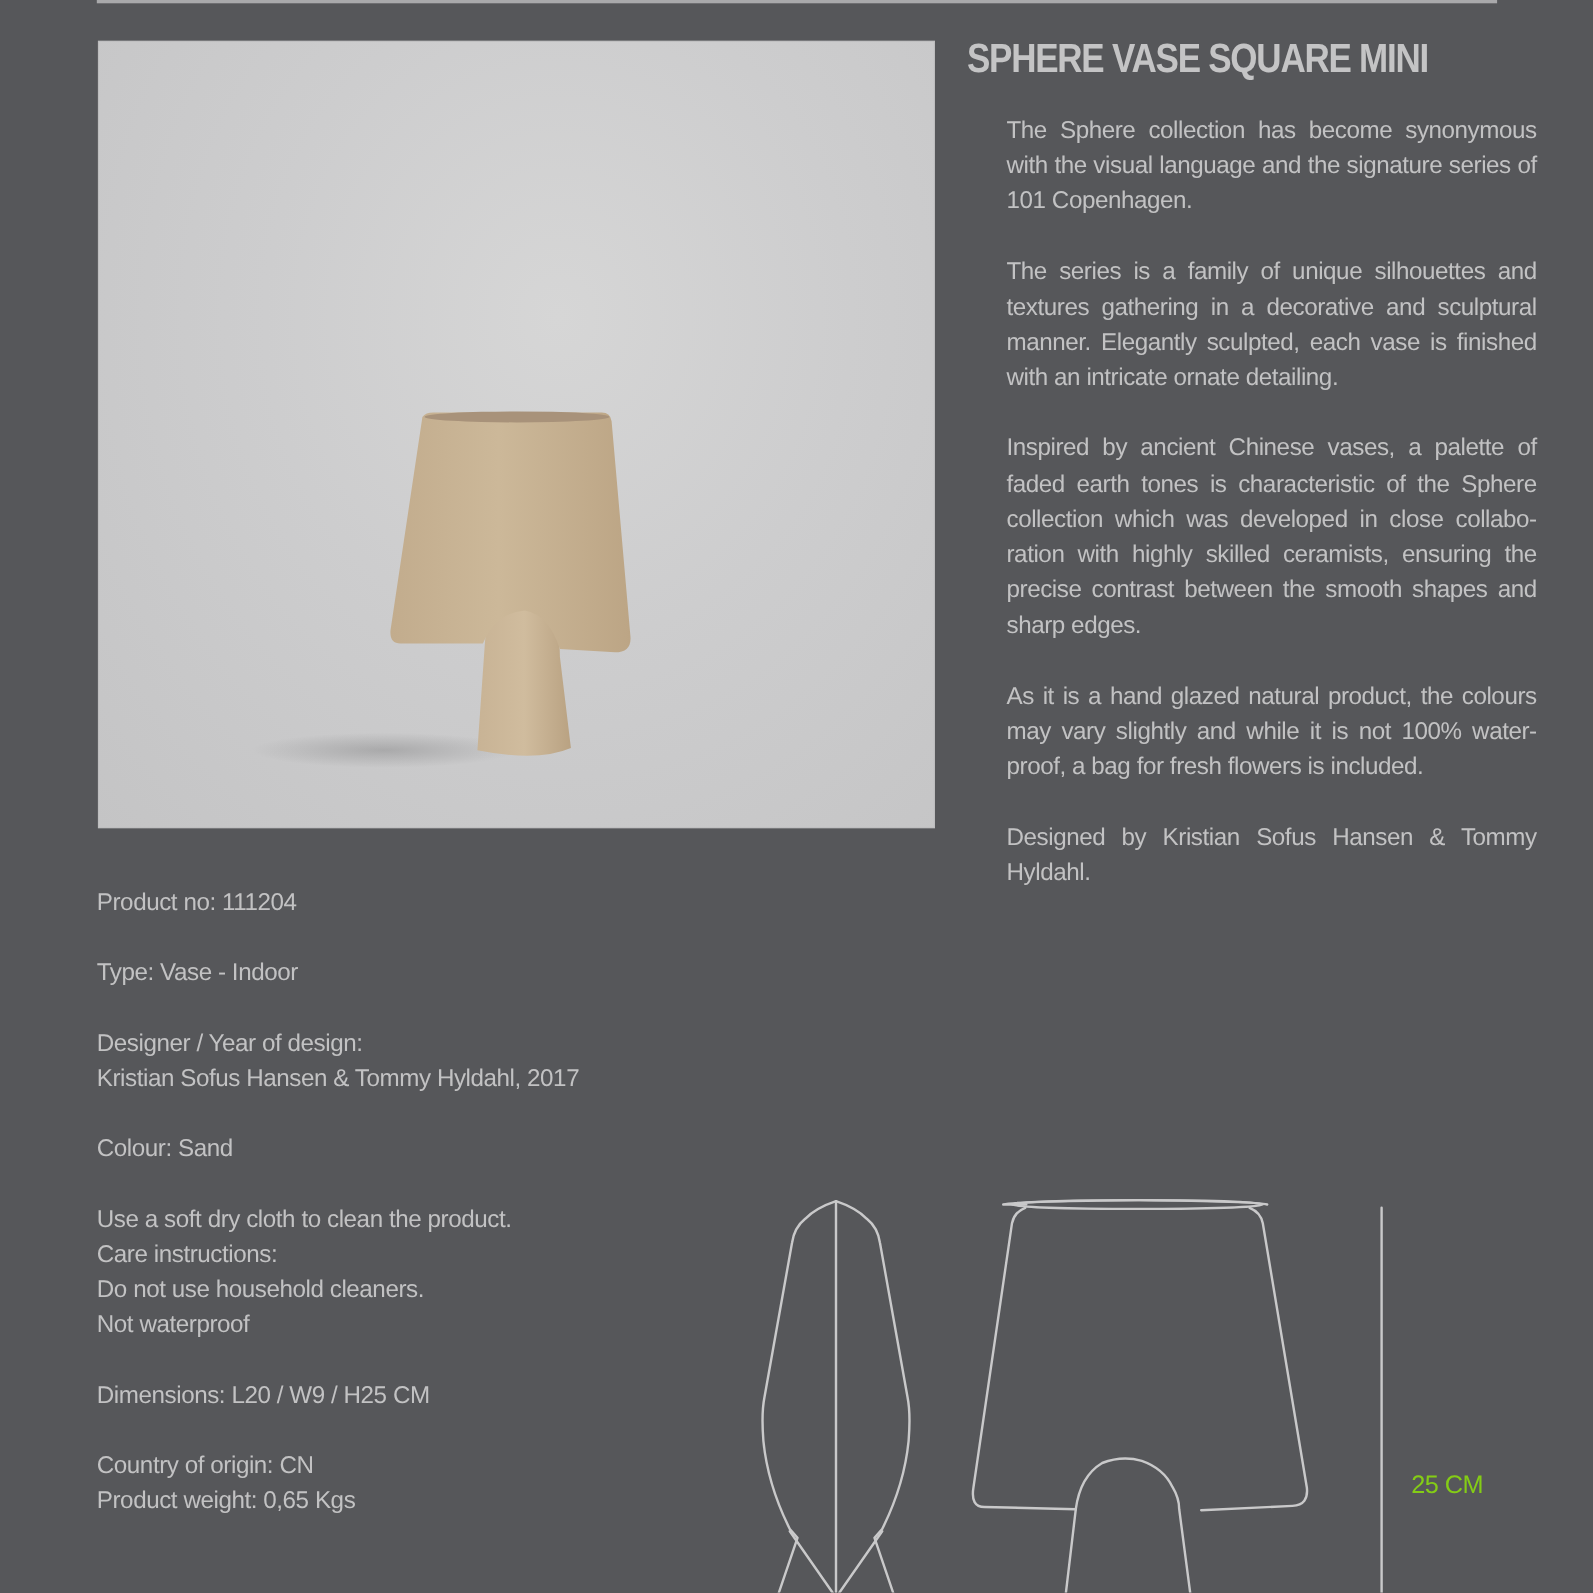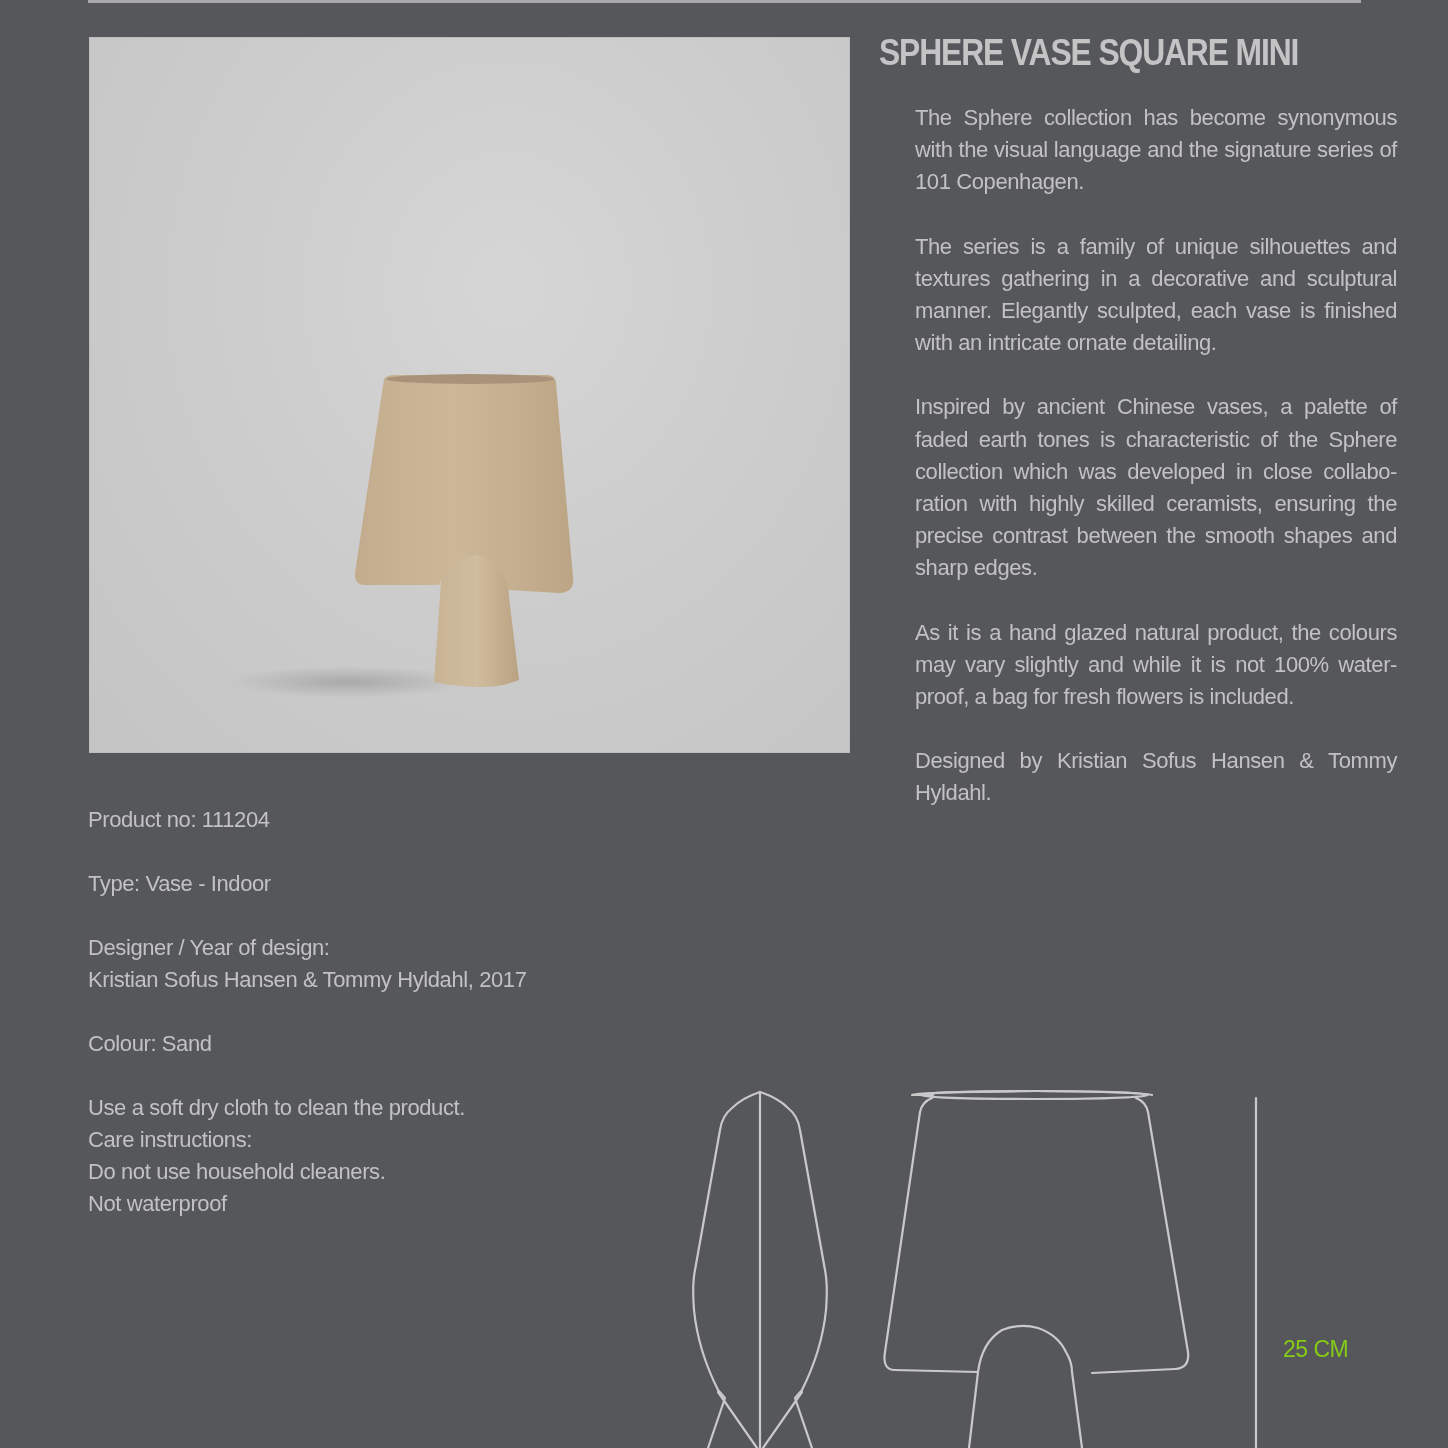--- a/index.html
+++ b/index.html
@@ -105,20 +105,27 @@
   </div>
   <div class="spec-group">
     <div class="spec-line">Colour:  Sand</div>
   </div>
   <div class="spec-group">
     <div class="spec-line">Use a soft dry cloth to clean the product.</div>
     <div class="spec-line">Care instructions:</div>
     <div class="spec-line">Do not use household cleaners.</div>
     <div class="spec-line">Not waterproof</div>
   </div>
+  <div class="spec-group">
+    <div class="spec-line">Dimensions: L20 / W9 / H25 CM</div>
+  </div>
+  <div class="spec-group">
+    <div class="spec-line">Country of origin: CN</div>
+    <div class="spec-line">Product weight: 0,65 Kgs</div>
+  </div>
 </div>
 
 <svg class="drawing" width="700" height="368" viewBox="0 0 700 368">
   <g fill="none" stroke="#c9c9ca" stroke-width="2.2" stroke-linejoin="round" stroke-linecap="round">
 
     <g>
       <path d="M 80 12 Q 62 18 52 28 Q 42 36 40 50 L 15 190 Q 12 205 14 230 Q 18 270 38 310 L 45 318 L 28 368"></path>
       <path d="M 80 12 Q 98 18 108 28 Q 118 36 120 50 L 145 190 Q 148 205 146 230 Q 142 270 122 310 L 115 318 L 132 368"></path>
       <line x1="80" y1="12" x2="80" y2="368"></line>
       <path d="M 38 312 L 77 368"></path>

